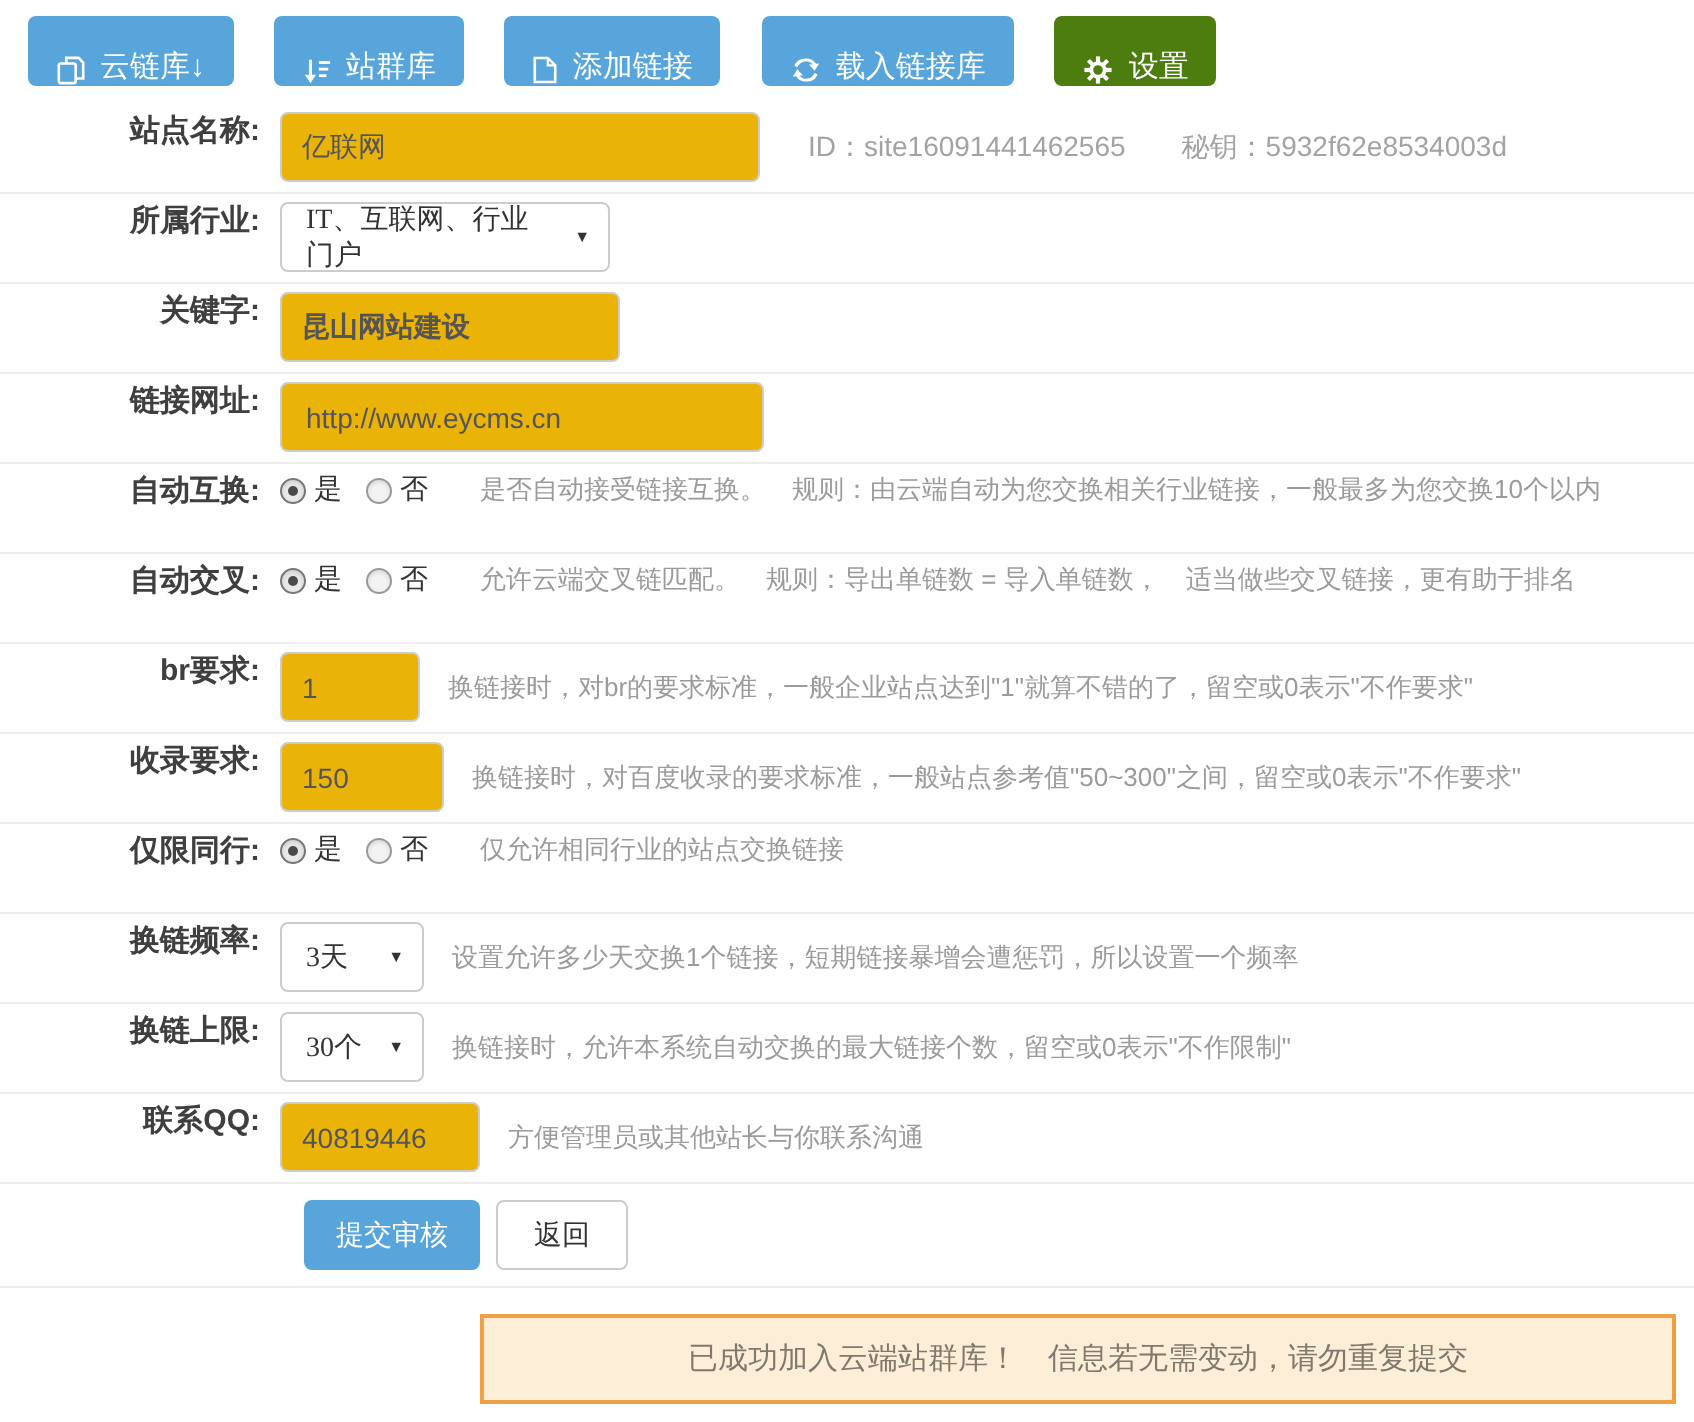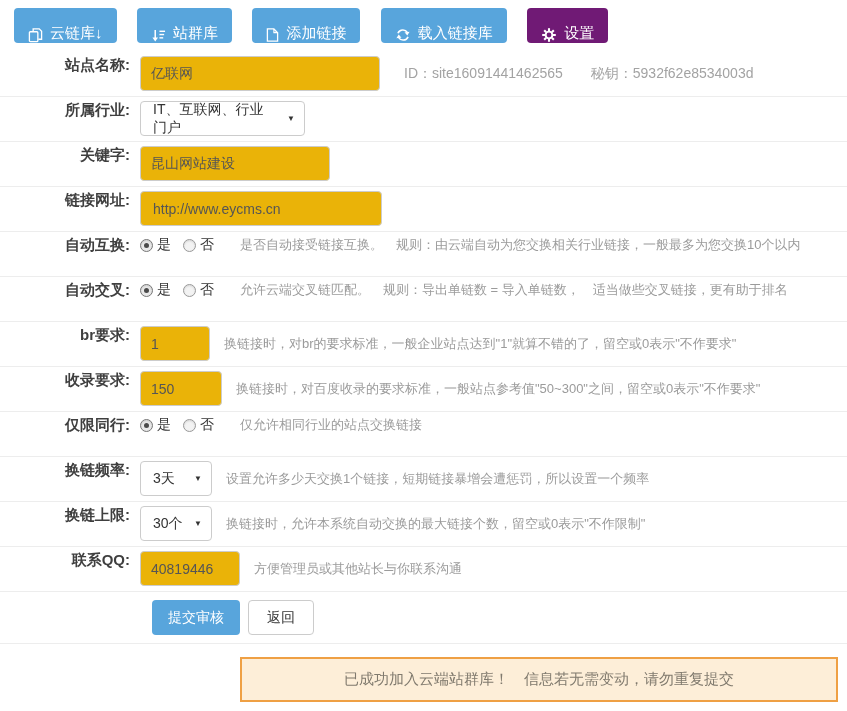--- a/index.html
+++ b/index.html
@@ -8,39 +8,39 @@
     font-family: "Liberation Sans", "DejaVu Sans", sans-serif;
     overflow: hidden;
   }
   .toolbar { padding: 8px 0 9px 14px; }
   .tb {
     display: inline-flex; align-items: flex-end; gap: 7px; height: 35px;
     padding: 0 14px; margin-right: 16px; border: none; border-radius: 4px;
     background: #58a5dc; color: #fff; font-size: 15px; cursor: pointer;
     font-family: inherit; vertical-align: middle;
   }
-  .tb.active { background: #701a75; }
+  .tb.active { background: #4d7c0f; }
   .ticon { display: inline-flex; align-items: center; }
   .form-row {
     display: flex; align-items: flex-start; border-bottom: 1px solid #ededed;
     padding: 4px 0; min-height: 45px;
   }
   .lbl {
     width: 130px; text-align: right; font-weight: bold; font-size: 15px;
     color: #3f3f3f; flex-shrink: 0;
   }
   .ctrl { margin-left: 10px; display: flex; align-items: center; }
   .txt {
     height: 35px; border: 1px solid #ccc; border-radius: 4px; padding: 0 10px;
     font-size: 14px; color: #555; font-family: inherit; background: #eab308;
   }
   .sel {
     height: 35px; border: 1px solid #ccc; border-radius: 4px; background: #fff;
     display: inline-flex; align-items: center; padding: 0 9px 0 12px;
-    font-size: 14px; color: #333; cursor: pointer;
+    font-size: 14px; color: #333; cursor: pointer; font-family: Liberation Serif, serif;
   }
   .sel .sv { flex: 1; }
   .caret { font-size: 8px; color: #333; margin-left: 10px; }
   .meta { color: #a3a3a3; font-size: 14px; margin-left: 24px; white-space: nowrap; }
   .meta + .meta { margin-left: 28px; }
   .radio {
     display: inline-block; width: 13px; height: 13px; border-radius: 50%;
     border: 1px solid #999; background: #f3f3f3; margin-right: 4px;
     position: relative; cursor: pointer; flex-shrink: 0;
     box-shadow: inset 0 1px 2px rgba(0,0,0,.12);
@@ -149,21 +149,21 @@
       <div class="sel" style="width:165px">
         <span class="sv">IT、互联网、行业门户</span>
         <span class="caret">▼</span>
       </div>
     </div>
   </div>
 
   <div class="form-row">
     <div class="lbl">关键字:</div>
     <div class="ctrl">
-      <input class="txt" style="width: 190px;" value="昆山网站建设">
+      <input class="txt" style="width: 170px; font-weight: bold;" value="昆山网站建设">
     </div>
   </div>
 
   <div class="form-row">
     <div class="lbl">链接网址:</div>
     <div class="ctrl">
       <input class="txt" style="width: 242px; padding-left: 12px;" value="http://www.eycms.cn">
     </div>
   </div>
 

